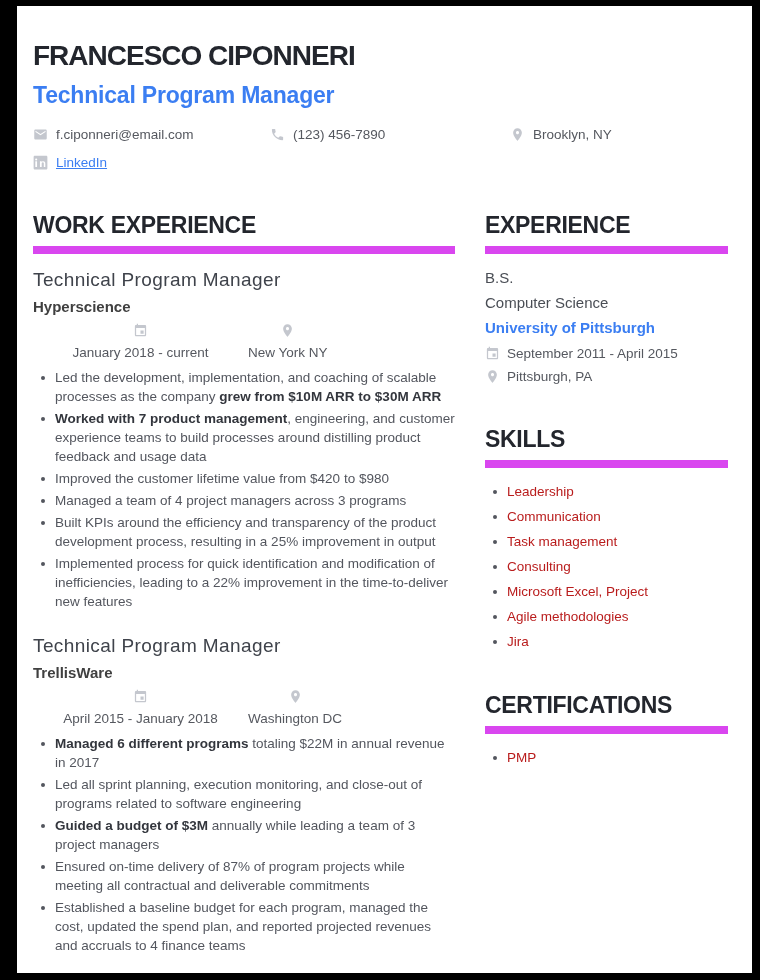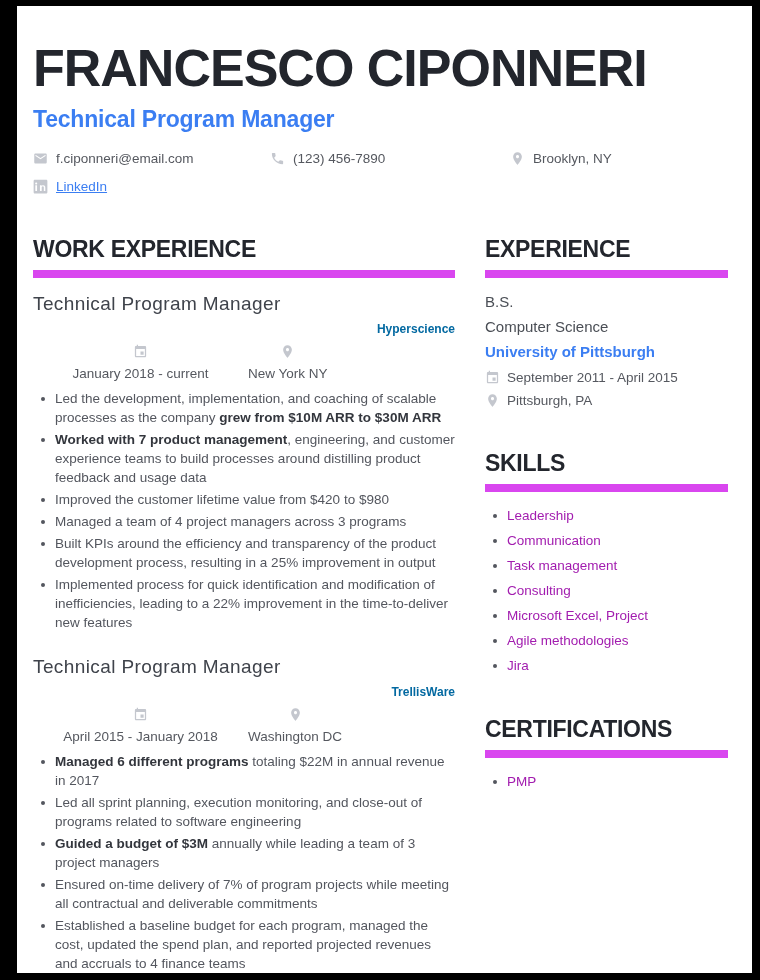--- a/index.html
+++ b/index.html
@@ -14,21 +14,21 @@
     left: 17px; top: 6px;
     width: 735px; height: 967px;
     background: #ffffff;
     box-sizing: border-box;
     padding: 36px 24px 20px 16px;
     overflow: hidden;
   }
   
   .name {
     margin: 0 0 12px 0;
-    font-size: 52px;
+    font-size: 28px;
     font-weight: 800;
     letter-spacing: -1px;
     line-height: 1.0;
     color: #23262d;
   }
   .headline {
     margin: 0 0 18px 0;
     font-size: 23px;
     font-weight: 700;
     letter-spacing: -0.2px;
@@ -64,24 +64,23 @@
   .job { margin-bottom: 24px; }
   .job-title {
     margin: 0 0 7px 0;
     font-size: 19px;
     font-weight: 400;
     letter-spacing: 0.4px;
     color: #3f434b;
   }
   .job-company {
     margin: 0 0 8px 0;
-    font-size: 12px;
+    font-size: 15px;
     font-weight: 700;
-    color: #0369a1;
-    text-align: right;
+    color: #404040;
   }
   .job-meta, .meta-line {
     display: flex;
     align-items: center;
     font-size: 13.5px;
     color: #55585f;
     margin-bottom: 8px;
   }
   .meta-item { display: flex; align-items: center; gap: 7px; flex-direction: column; }
   .meta-item.first { flex: 0 0 215px; }
@@ -109,21 +108,21 @@
   .edu-line { font-size: 15px; color: #4a4e55; margin-bottom: 8px; }
   .edu-school { font-size: 15px; font-weight: 700; color: #3b7ef2; margin-bottom: 10px; }
   ul.plain-list { list-style: none; margin: 0; padding: 0; }
   ul.plain-list li {
     display: flex;
     gap: 10px;
     padding-left: 8px;
     align-items: baseline;
     font-size: 13.5px;
     line-height: 17px;
-    color: #a21caf;
+    color: #b91c1c;
     margin-bottom: 8px;
   }
   ul.plain-list .dot { margin-top: 0; align-self: center; }
 </style>
 </head>
 <body>
 
 <div class="page">
 
   <header>
@@ -252,21 +251,21 @@
                 <li>
                   <span class="dot"></span>
                   <span class="bullet-text"><span class="seg">Led all sprint planning, execution monitoring, and close-out of programs related to software engineering</span></span>
                 </li>
                 <li>
                   <span class="dot"></span>
                   <span class="bullet-text"><span class="seg em">Guided a budget of $3M</span><span class="seg"> annually while leading a team of 3 project managers</span></span>
                 </li>
                 <li>
                   <span class="dot"></span>
-                  <span class="bullet-text"><span class="seg">Ensured on-time delivery of 7% of program projects while meeting all contractual and deliverable commitments</span></span>
+                  <span class="bullet-text"><span class="seg">Ensured on-time delivery of 87% of program projects while meeting all contractual and deliverable commitments</span></span>
                 </li>
                 <li>
                   <span class="dot"></span>
                   <span class="bullet-text"><span class="seg">Established a baseline budget for each program, managed the cost, updated the spend plan, and reported projected revenues and accruals to 4 finance teams</span></span>
                 </li>
               </ul>
             </div>
           </div>
       </section>
     </div>

